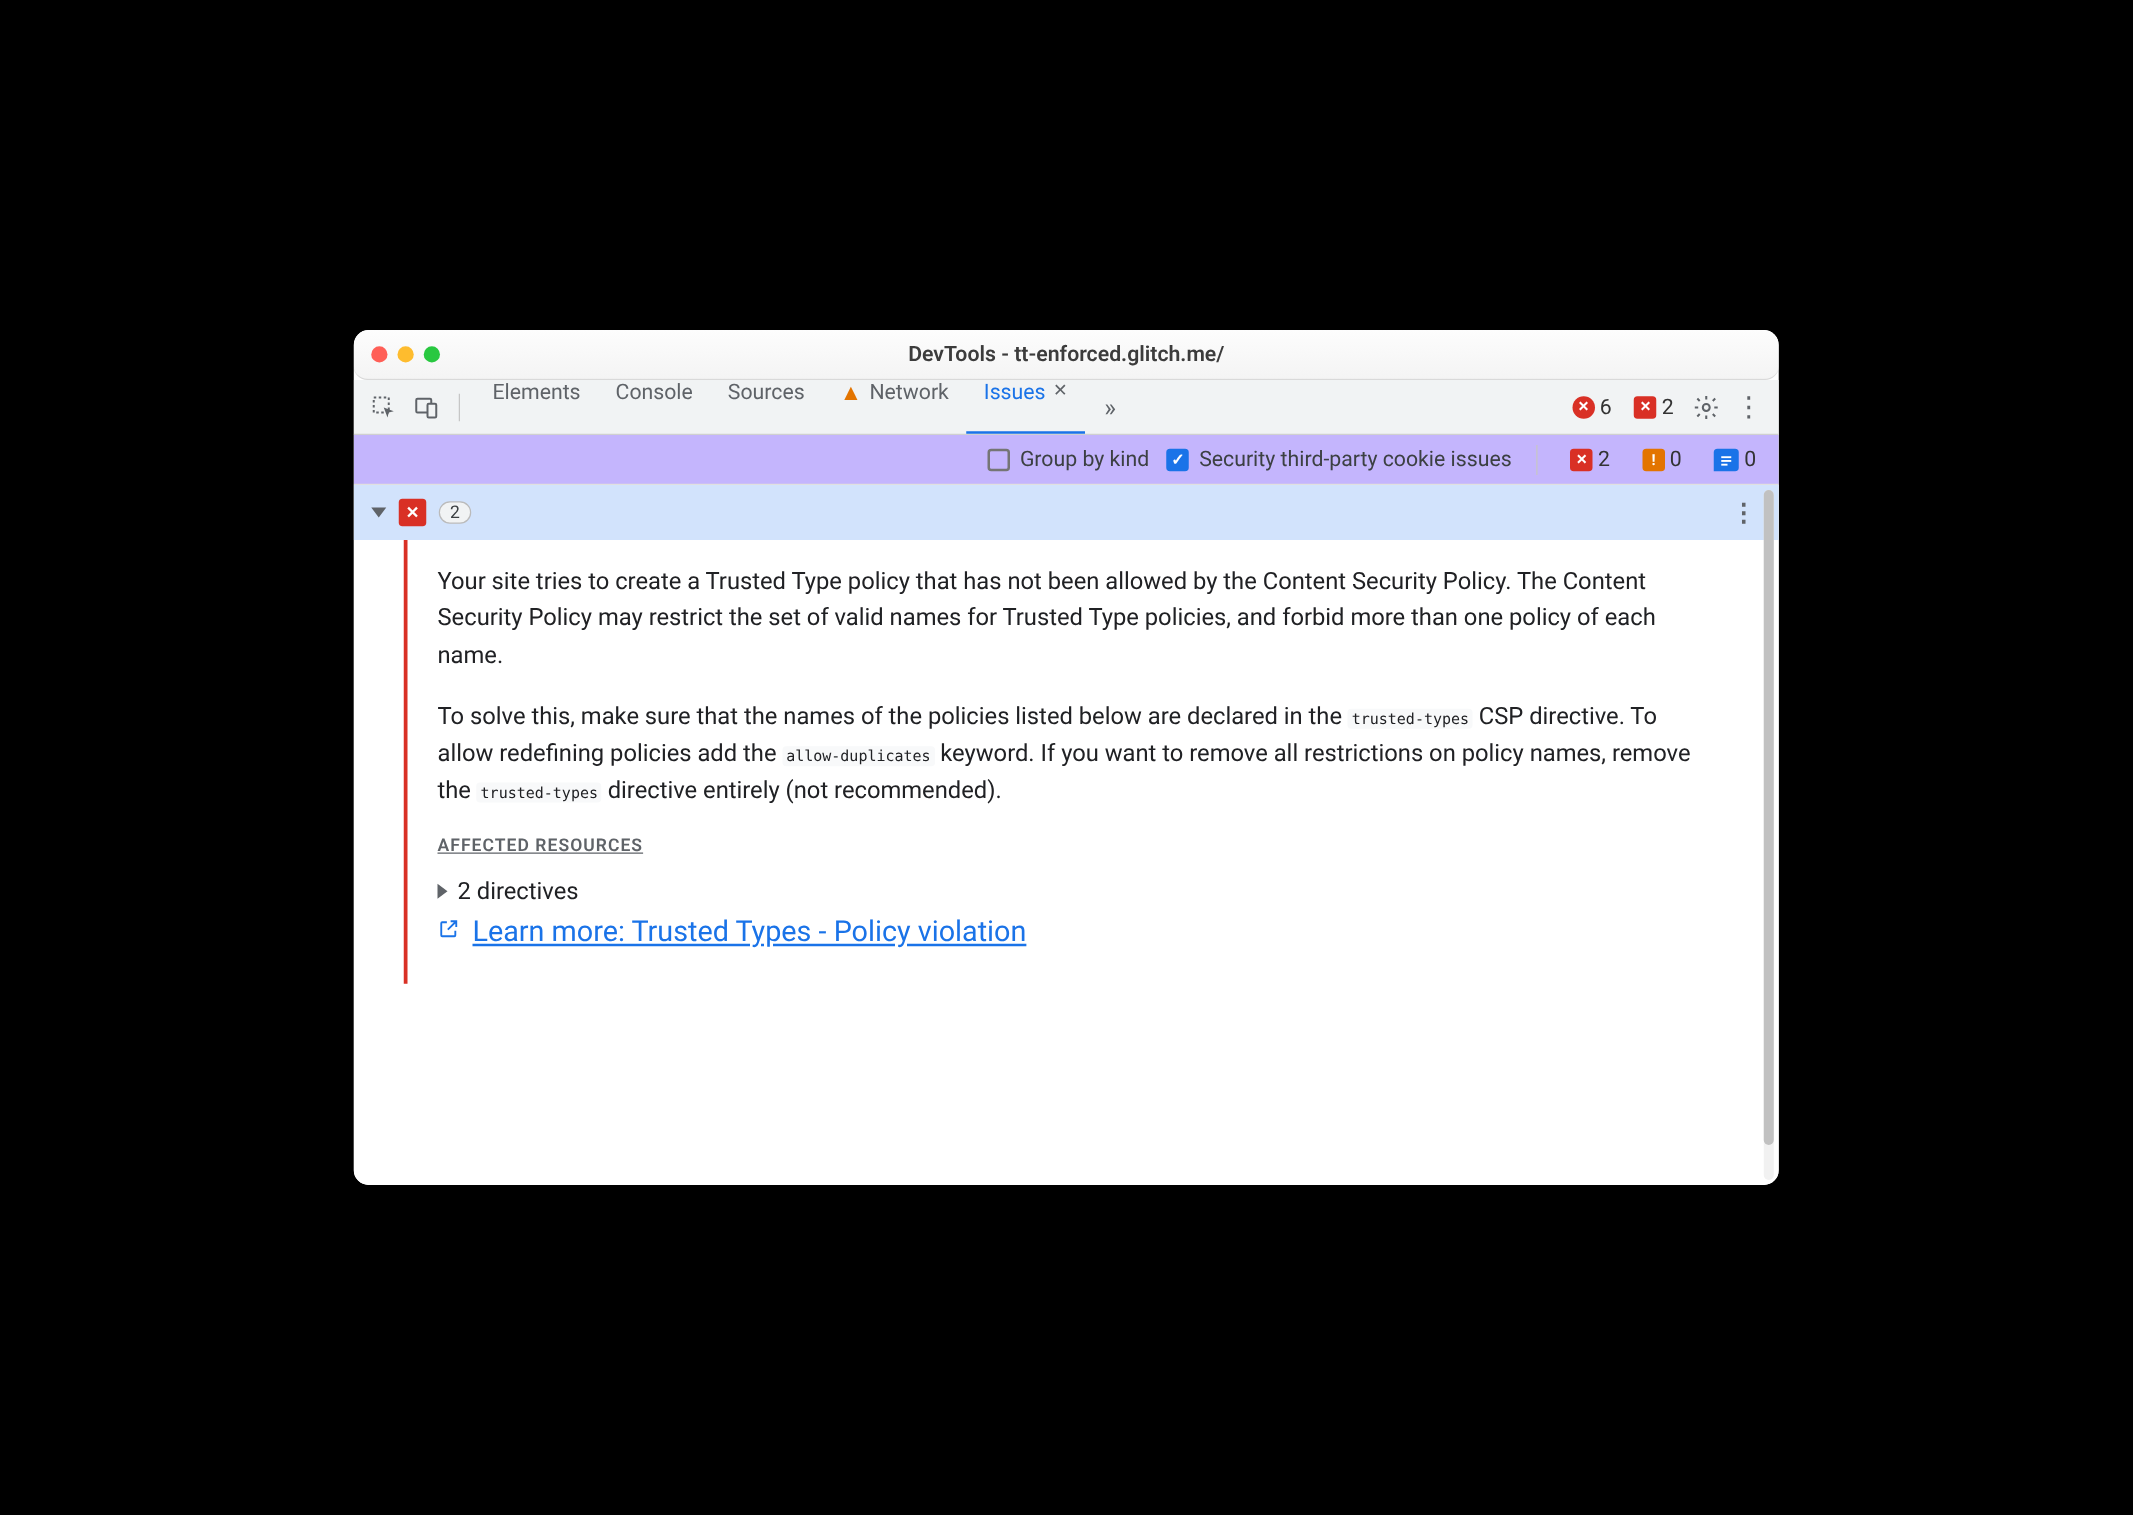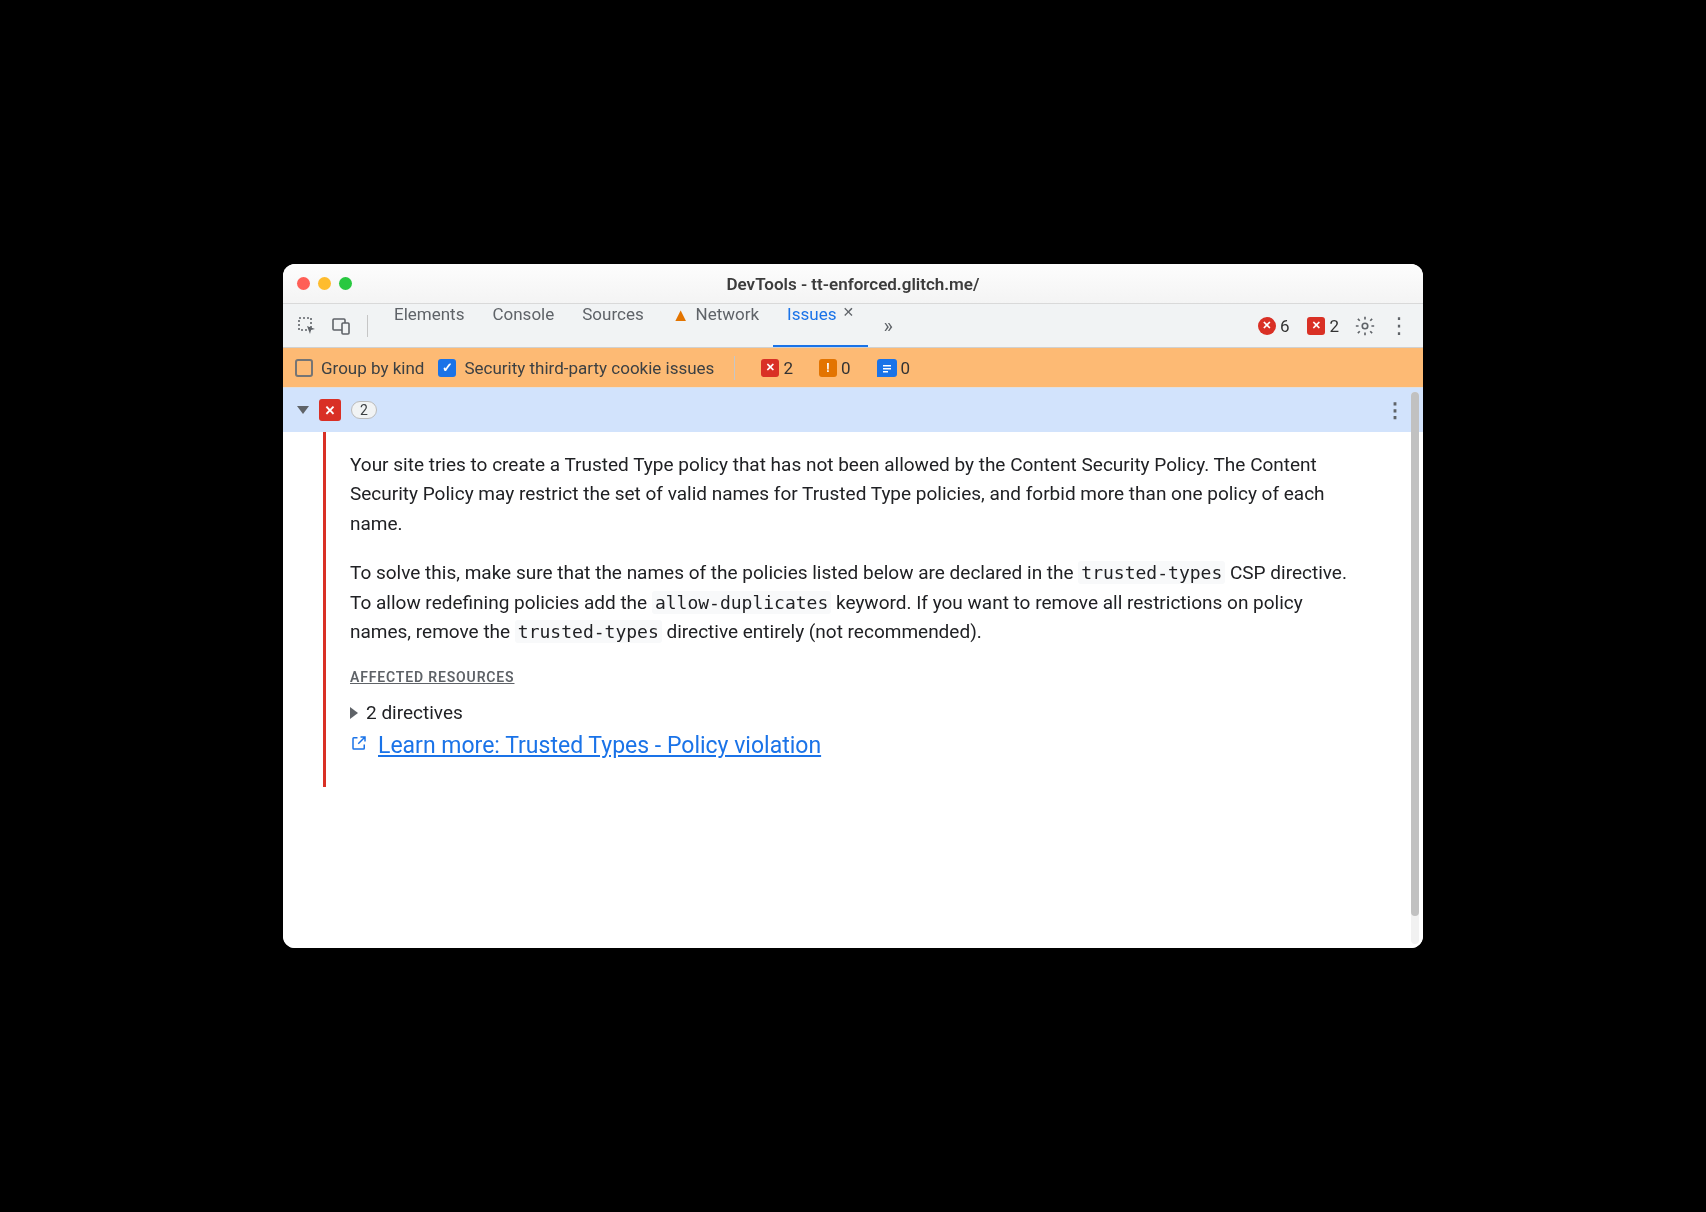--- a/index.html
+++ b/index.html
@@ -22,20 +22,21 @@
   }
   
   .titlebar {
     height: 40px;
     background: linear-gradient(#fdfdfd,#f4f4f4);
     border-bottom: 1px solid #d9d9d9;
     display: flex;
     align-items: center;
     padding: 0 14px;
     position: relative;
+    border-radius: 11px;
   }
   .traffic { display: flex; gap: 8px; }
   .dot { width: 13px; height: 13px; border-radius: 50%; }
   .dot.red { background: #ff5f57; }
   .dot.yellow { background: #febc2e; }
   .dot.green { background: #28c840; }
   .titlebar-title {
     position: absolute; left: 0; right: 0; text-align: center;
     font-size: 17px; color: #3c3c3c; font-weight: 600; pointer-events: none;
   }
@@ -62,22 +63,22 @@
   .tab-close { font-size:14px; color:#5f6368; }
   .spacer { flex:1; }
   .badge-group { display:flex; align-items:center; gap:4px; margin:0 6px; color:#333; font-size:17px;}
   .badge-circle-red { width:18px; height:18px; border-radius:50%; background:#d93025; display:flex; align-items:center; justify-content:center; }
   .badge-circle-red::after{ content:"✕"; color:#fff; font-size:11px; font-weight:700;}
   .badge-sq-red { width:18px; height:18px; border-radius:3px; background:#d93025; display:flex; align-items:center; justify-content:center; font-size:11px; font-weight:700; color:#fff;}
   .badge-sq-orange { width:18px; height:18px; border-radius:3px; background:#e37400; display:flex; align-items:center; justify-content:center; font-size:12px; font-weight:700; color:#fff;}
   .badge-sq-blue { width:20px; height:18px; border-radius:3px 3px 3px 0; background:#1a73e8; display:flex; align-items:center; justify-content:center; font-size:11px; font-weight:700; color:#fff; position:relative;}
   
   .toolbar {
-    height: 40px; background:#fdba74; border-bottom:1px solid #e0e0e0;
-    display:flex; align-items:center; padding:0 12px; gap:14px; font-size:17px; color:#3c4043;
+    height: 40px; background:#c4b5fd; border-bottom:1px solid #e0e0e0;
+    display:flex; align-items:center; justify-content:flex-end; padding:0 12px; gap:14px; font-size:17px; color:#3c4043;
   }
   .checkbox { width:18px; height:18px; border:2px solid #757575; border-radius:3px; display:inline-flex; align-items:center; justify-content:center; cursor:pointer; flex-shrink:0;}
   .checkbox.checked { background:#1a73e8; border-color:#1a73e8; }
   .checkbox.checked::after { content:"✓"; color:#fff; font-size:13px; font-weight:700; }
   .cb-wrap { display:flex; align-items:center; gap:8px; cursor:pointer;}
   .toolbar .vdiv { height:24px; }
   
   .body { display:flex; background:#fff; min-height:560px; position:relative;}
   .scrollbar { width:8px; background:#f1f1f1; border-radius:4px; position:absolute; right:4px; top:4px; bottom:4px;}
   .scrollbar::after{content:""; position:absolute; left:0; right:0; top:0; height:95%; background:#c1c1c1; border-radius:4px;}
@@ -87,21 +88,21 @@
     background:#d2e3fc; display:flex; align-items:center; padding:8px 14px; gap:10px; font-size:19px; font-weight:600; color:#202124;
   }
   .tri { width:0; height:0; border-left:6px solid transparent; border-right:6px solid transparent; border-top:8px solid #5f6368; cursor:pointer;}
   .pill { background:#f1f3f4; border:1px solid #bbb; border-radius:10px; padding:0 8px; font-size:14px; font-weight:400; color:#3c4043; min-width:22px; text-align:center;}
   .issue-header .spacer{flex:1;}
   
   .issue-body-wrap { display:flex; }
   .redline { width:3px; background:#d93025; margin-left:40px; }
   .issue-body { padding: 18px 60px 24px 24px; font-size:19px; line-height:1.55; color:#202124; flex:1;}
   .issue-body p { margin-bottom: 20px; }
-  code { font-family: ui-monospace, SFMono-Regular, Menlo, monospace; font-size:18px; background:#f8f9fa; padding:1px 3px; border-radius:3px;}
+  code { font-family: ui-monospace, SFMono-Regular, Menlo, monospace; font-size:12px; background:#f8f9fa; padding:1px 3px; border-radius:3px;}
   .section-label { font-size:14px; letter-spacing:.06em; font-weight:600; color:#5f6368; margin:14px 0 10px;text-decoration:underline;}
   .expandable { display:flex; align-items:center; gap:8px; font-size:19px; color:#202124; cursor:pointer; }
   .tri-right { width:0; height:0; border-top:6px solid transparent; border-bottom:6px solid transparent; border-left:8px solid #5f6368;}
   .link-row { display:flex; align-items:center; gap:10px; }
   .link-row a { color:#1a73e8; text-decoration:underline; font-size:23px;}
   .ext-icon { color:#1a73e8; }
   
   .warn-tri { color:#e37400; font-size:18px;}
 </style>
 </head>

